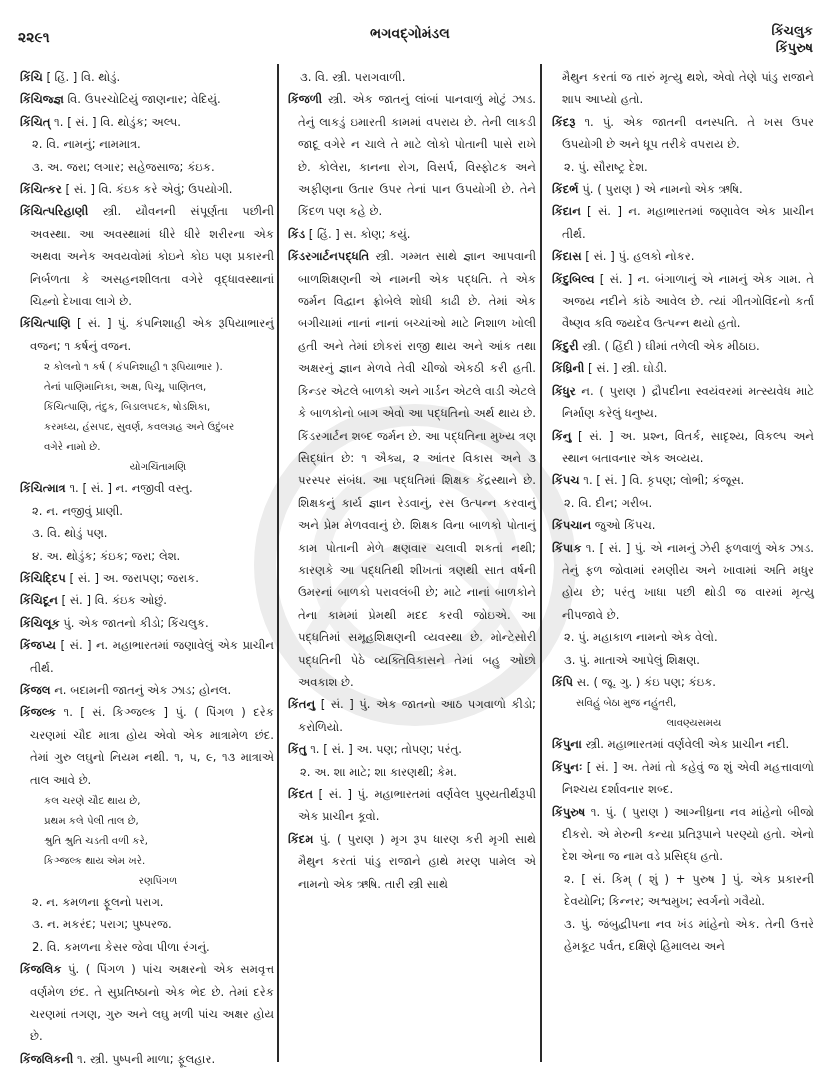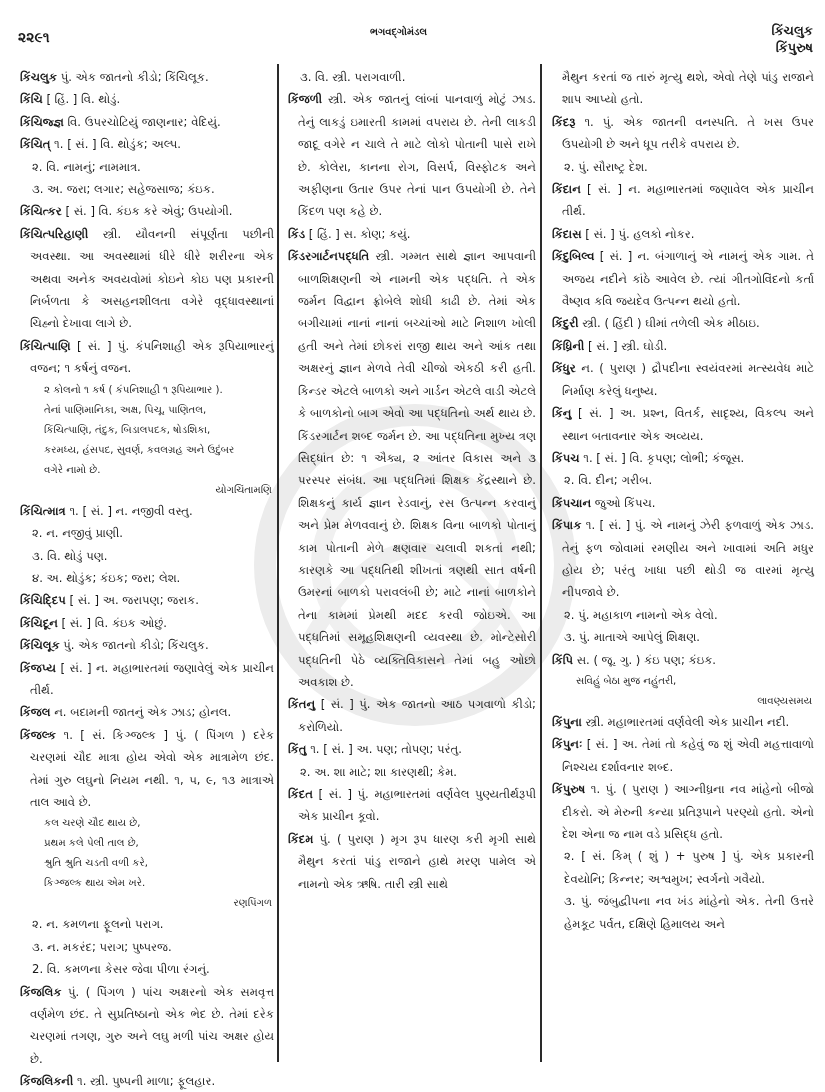--- a/index.html
+++ b/index.html
@@ -2,33 +2,33 @@
 <html><head>
 <meta charset="utf-8">
 <style>
   html, body { margin: 0; padding: 0; background: #ffffff; }
   body { width: 825px; height: 1092px; position: relative; overflow: hidden;
          font-family: "DejaVu Sans", sans-serif; color: #1a1a1a; }
   .page { position: absolute; left: 0; top: 0; width: 669px; height: 1092px; }
   .watermark { position: absolute; left: 250px; top: 400px; width: 330px; height: 330px; pointer-events: none; }
   .header { position: absolute; top: 22px; left: 0; width: 825px; height: 40px; }
   .hdr-page { position: absolute; left: 18px; top: 7px; font-size: 14px; font-weight: bold; }
-  .hdr-title { position: absolute; left: 370px; top: 4px; font-size: 10px; font-weight: bold; font-family: Liberation Serif, serif; }
+  .hdr-title { position: absolute; left: 370px; top: 4px; font-size: 14px; font-weight: bold; font-family: Liberation Serif, serif; }
   .hdr-guide { position: absolute; right: 12px; top: 0px; font-size: 13px; font-weight: bold; text-align: right; line-height: 17px; }
   .rule { position: absolute; top: 64px; width: 1.5px; height: 998px; background: #2a2a2a; }
   .col { position: absolute; top: 66px; font-size: 11.6px; line-height: 22.4px; }
   .col1 { left: 20px; width: 254px; }
   .col2 { left: 288px; width: 248px; }
   .col3 { left: 552px; width: 262px; }
   .entry { margin: 0; padding-left: 10px; text-indent: -10px; text-align: justify; }
   .entry.sub { padding-left: 12px; text-indent: 0; }
   .entry.cont { text-indent: 0; padding-left: 10px; }
   .hw { font-weight: bold; }
   .quote { font-size: 10.2px; line-height: 20px; padding-left: 24px; }
-  .quote .src { display: block; text-align: right; padding-right: 2px; }
+  .quote .src { display: block; text-align: center; padding-right: 2px; }
 </style>
 </head>
 <body>
 
 <div class="page">
 
   <svg class="watermark" viewBox="0 0 330 330">
     <circle cx="165" cy="165" r="150" fill="none" stroke="#ececec" stroke-width="22"></circle>
     <circle cx="165" cy="165" r="95" fill="none" stroke="#f0f0f0" stroke-width="18"></circle>
     <path d="M60 240 Q165 60 270 240" fill="none" stroke="#efefef" stroke-width="16"></path>
@@ -40,21 +40,20 @@
     <div class="hdr-guide">
       <div>કિંચલુક</div>
       <div>કિંપુરુષ</div>
     </div>
   </div>
 
   <div class="rule" style="left:277px"></div>
   <div class="rule" style="left:540px"></div>
 
   <div class="col col1" id="col-0">
-      <p class="entry"><span class="hw">કિંચલુક</span><span> પું. એક જાતનો કીડો; કિંચિલૂક.</span></p>
       <p class="entry"><span class="hw">કિંચિ</span><span> [ હિં. ] વિ. થોડું.</span></p>
       <p class="entry"><span class="hw">કિંચિજ્જ્ઞ</span><span> વિ. ઉપરચોટિયું જાણનાર; વેદિયું.</span></p>
       <p class="entry"><span class="hw">કિંચિત્</span><span> ૧. [ સં. ] વિ. થોડુંક; અલ્પ.</span></p>
       <p class="entry sub"><span>૨. વિ. નામનું; નામમાત્ર.</span></p>
       <p class="entry sub"><span>૩. અ. જરા; લગાર; સહેજસાજ; કંઇક.</span></p>
       <p class="entry"><span class="hw">કિંચિત્કર</span><span> [ સં. ] વિ. કંઇક કરે એવું; ઉપયોગી.</span></p>
       <p class="entry"><span class="hw">કિંચિત્પરિહાણી</span><span> સ્ત્રી. યૌવનની સંપૂર્ણતા પછીની અવસ્થા. આ અવસ્થામાં ધીરે ધીરે શરીરના એક અથવા અનેક અવયવોમાં કોઇને કોઇ પણ પ્રકારની નિર્બળતા કે અસહનશીલતા વગેરે વૃદ્ધાવસ્થાનાં ચિહ્નો દેખાવા લાગે છે.</span></p>
       <p class="entry"><span class="hw">કિંચિત્પાણિ</span><span> [ સં. ] પું. કંપનિશાહી એક રૂપિયાભારનું વજન; ૧ કર્ષનું વજન.</span></p>
       <div class="quote">
         <div>૨ કોલનો ૧ કર્ષ ( કંપનિશાહી ૧ રૂપિયાભાર ).</div>
@@ -95,20 +94,21 @@
       <p class="entry"><span class="hw">કિંતનુ</span><span> [ સં. ] પું. એક જાતનો આઠ પગવાળો કીડો; કરોળિયો.</span></p>
       <p class="entry"><span class="hw">કિંતુ</span><span> ૧. [ સં. ] અ. પણ; તોપણ; પરંતુ.</span></p>
       <p class="entry sub"><span>૨. અ. શા માટે; શા કારણથી; કેમ.</span></p>
       <p class="entry"><span class="hw">કિંદત</span><span> [ સં. ] પું. મહાભારતમાં વર્ણવેલ પુણ્યતીર્થરૂપી એક પ્રાચીન કૂવો.</span></p>
       <p class="entry"><span class="hw">કિંદમ</span><span> પું. ( પુરાણ ) મૃગ રૂપ ધારણ કરી મૃગી સાથે મૈથુન કરતાં પાંડુ રાજાને હાથે મરણ પામેલ એ નામનો એક ઋષિ. તારી સ્ત્રી સાથે</span></p>
     </div>
   <div class="col col3" id="col-2">
       <p class="entry cont"><span>મૈથુન કરતાં જ તારું મૃત્યુ થશે, એવો તેણે પાંડુ રાજાને શાપ આપ્યો હતો.</span></p>
       <p class="entry"><span class="hw">કિંદરૂ</span><span> ૧. પું. એક જાતની વનસ્પતિ. તે ખસ ઉપર ઉપયોગી છે અને ધૂપ તરીકે વપરાય છે.</span></p>
       <p class="entry sub"><span>૨. પું. સૌરાષ્ટ્ર દેશ.</span></p>
+      <p class="entry"><span class="hw">કિંદર્ભ</span><span> પું. ( પુરાણ ) એ નામનો એક ઋષિ.</span></p>
       <p class="entry"><span class="hw">કિંદાન</span><span> [ સં. ] ન. મહાભારતમાં જણાવેલ એક પ્રાચીન તીર્થ.</span></p>
       <p class="entry"><span class="hw">કિંદાસ</span><span> [ સં. ] પું. હલકો નોકર.</span></p>
       <p class="entry"><span class="hw">કિંદુબિલ્વ</span><span> [ સં. ] ન. બંગાળાનું એ નામનું એક ગામ. તે અજય નદીને કાંઠે આવેલ છે. ત્યાં ગીતગોવિંદનો કર્તા વૈષ્ણવ કવિ જયદેવ ઉત્પન્ન થયો હતો.</span></p>
       <p class="entry"><span class="hw">કિંદુરી</span><span> સ્ત્રી. ( હિંદી ) ઘીમાં તળેલી એક મીઠાઇ.</span></p>
       <p class="entry"><span class="hw">કિંધ્રિની</span><span> [ સં. ] સ્ત્રી. ઘોડી.</span></p>
       <p class="entry"><span class="hw">કિંધુર</span><span> ન. ( પુરાણ ) દ્રૌપદીના સ્વયંવરમાં મત્સ્યવેધ માટે નિર્માણ કરેલું ધનુષ્ય.</span></p>
       <p class="entry"><span class="hw">કિંનુ</span><span> [ સં. ] અ. પ્રશ્ન, વિતર્ક, સાદૃશ્ય, વિકલ્પ અને સ્થાન બતાવનાર એક અવ્યય.</span></p>
       <p class="entry"><span class="hw">કિંપચ</span><span> ૧. [ સં. ] વિ. કૃપણ; લોભી; કંજૂસ.</span></p>
       <p class="entry sub"><span>૨. વિ. દીન; ગરીબ.</span></p>
       <p class="entry"><span class="hw">કિંપચાન</span><span> જુઓ કિંપચ.</span></p>

